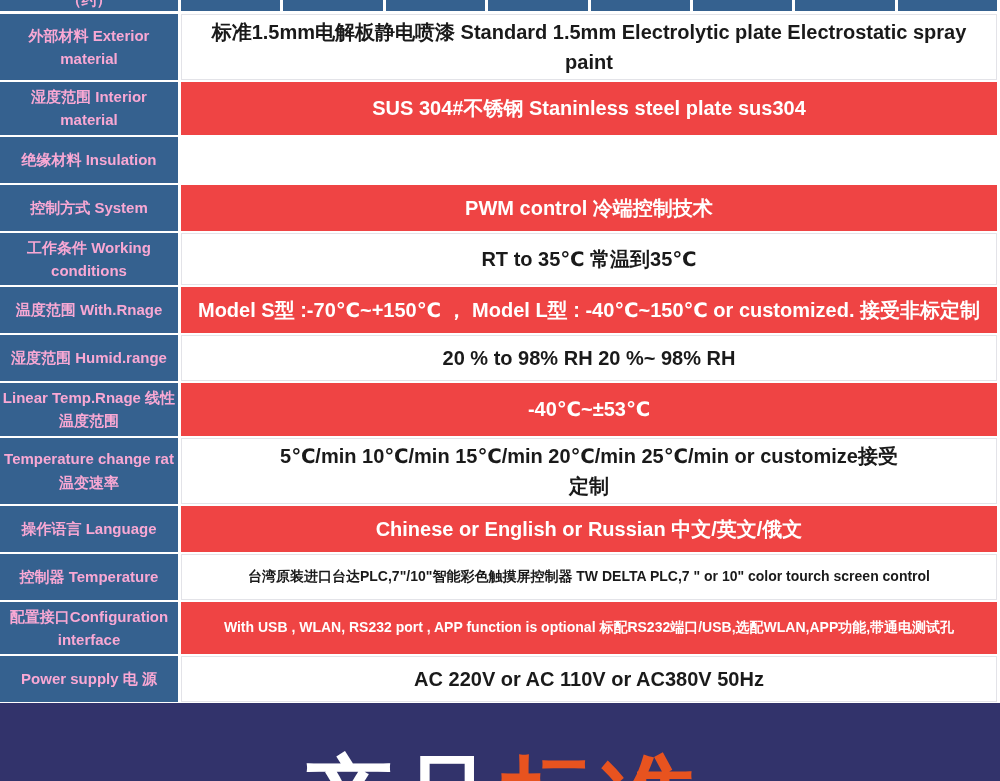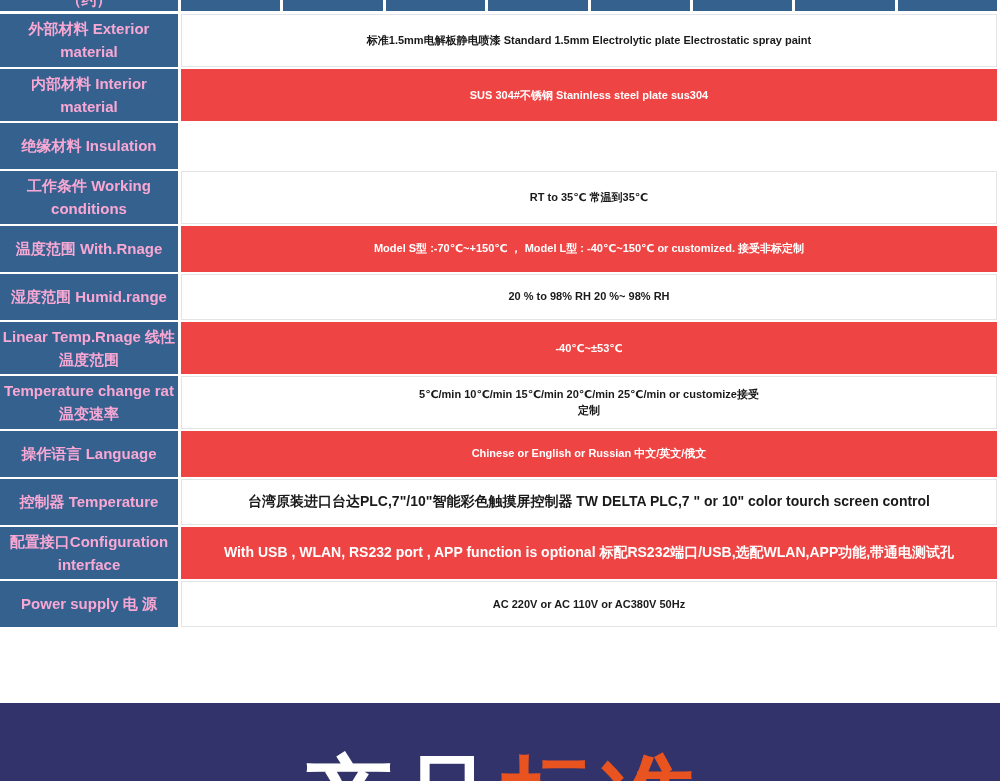--- a/index.html
+++ b/index.html
@@ -12,21 +12,21 @@
   .row { display:flex; margin-bottom:2px; min-height:46px; }
   .cell-label {
     width:178px; flex:0 0 178px; margin-right:3px;
     background:#35618F; color:#f9a8d4;
     display:flex; align-items:center; justify-content:center; text-align:center;
     font-size:15px; font-weight:bold; line-height:1.55; padding:3px 2px;
   }
   .cell-value {
     flex:1 1 auto;
     display:flex; align-items:center; justify-content:center; text-align:center;
-    font-size:11px; font-weight:bold; line-height:1.5; padding:3px 10px;
+    font-size:20px; font-weight:bold; line-height:1.5; padding:3px 10px;
     white-space:pre-line;
   }
   .val-white .cell-value { background:#ffffff; color:#1a1a1a; box-shadow:inset 0 0 0 1px #e3e3e8; }
   .val-blue  .cell-value { background:#ef4444; color:#ffffff; }
   .row.long .cell-value { font-size:14px; padding:3px 4px; }
 
   
   .row.partial { min-height:11px; height:11px; margin-bottom:3px; }
   .row.partial .cell-label {
     overflow:hidden; align-items:flex-start; padding:0;
@@ -72,28 +72,32 @@
         <div class="partial-cell"></div>
       </div>
     </div>
 
     <div class="row val-white">
       <div class="cell-label">外部材料 Exterior material</div>
       <div class="cell-value">标准1.5mm电解板静电喷漆  Standard 1.5mm Electrolytic plate Electrostatic spray paint</div>
     </div>
 
     <div class="row val-blue">
-      <div class="cell-label">内部材料 Interior material</div>
+      <div class="cell-label">湿度范围 Interior material</div>
       <div class="cell-value">SUS 304#不锈钢 Staninless steel plate sus304</div>
     </div>
 
     <div class="row val-white">
       <div class="cell-label">绝缘材料 Insulation</div>
     </div>
 
+    <div class="row val-blue">
+      <div class="cell-label">控制方式 System</div>
+      <div class="cell-value">PWM control 冷端控制技术</div>
+    </div>
 
     <div class="row val-white">
       <div class="cell-label">工作条件 Working conditions</div>
       <div class="cell-value">RT to 35℃ 常温到35℃</div>
     </div>
 
     <div class="row val-blue">
       <div class="cell-label">温度范围 With.Rnage</div>
       <div class="cell-value">Model S型 :-70℃~+150℃ ，  Model L型 : -40℃~150℃ or customized. 接受非标定制</div>
     </div>

